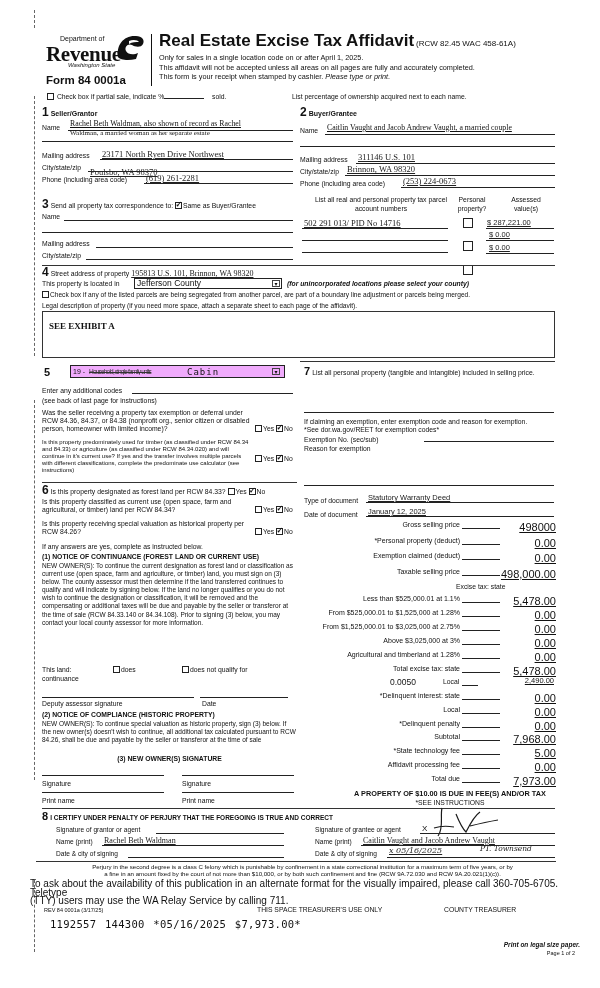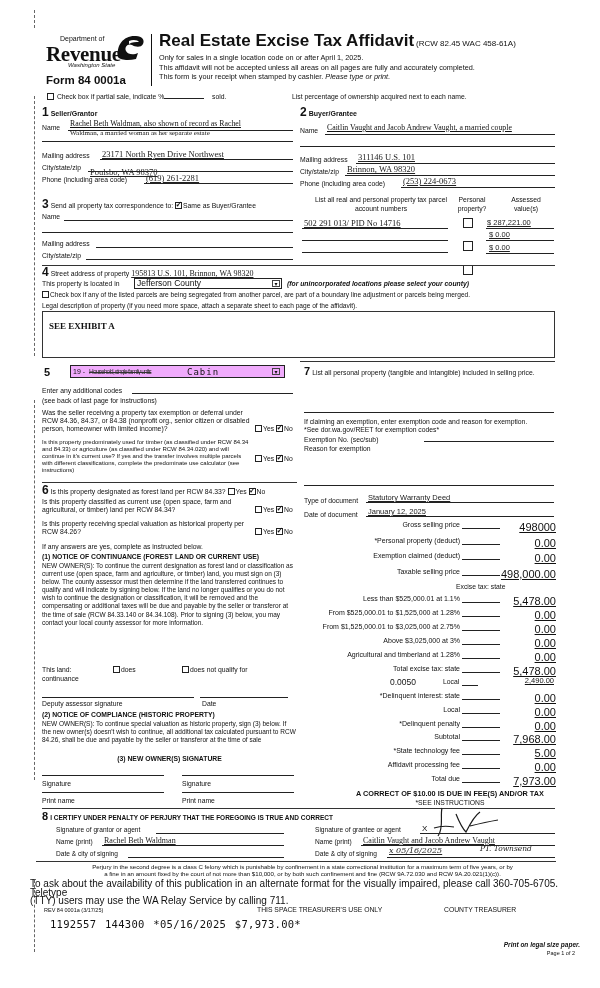--- a/index.html
+++ b/index.html
@@ -242,21 +242,21 @@
 <div class="line" style="left:366px;top:516px;width:188px;"></div>
 
 <div id="tax-block"></div>
 
 <div class="abs" style="left:456px;top:583px;font-size:6.8px;">Excise tax: state</div>
 <div class="abs" style="left:390px;top:678px;font-size:8.5px;">0.0050</div>
 <div class="abs" style="left:443px;top:678px;font-size:6.8px;">Local</div>
 <div class="line" style="left:462px;top:685px;width:16px;"></div>
 <div class="abs" style="left:490px;top:677px;width:64px;text-align:right;text-decoration:underline;font-size:7.5px;">2,490.00</div>
 
-<div class="abs" style="left:325px;top:790px;width:250px;text-align:center;font-size:7.3px;font-weight:bold;">A CORRECT OF $10.00 IS DUE IN FEE(S) AND/OR TAX</div>
+<div class="abs" style="left:325px;top:790px;width:250px;text-align:center;font-size:7.3px;font-weight:bold;">A PROPERTY OF $10.00 IS DUE IN FEE(S) AND/OR TAX</div>
 <div class="abs" style="left:325px;top:799px;width:250px;text-align:center;font-size:6.8px;">*SEE INSTRUCTIONS</div>
 
 <div class="hline" style="left:42px;top:808px;width:513px;border-top-width:1.5px;"></div>
 <div class="abs" style="left:42px;top:810px;font-size:6.5px;font-weight:bold;white-space:nowrap;">
   <span class="num" style="font-size:11px;">8</span><span>I CERTIFY UNDER PENALTY OF PERJURY THAT THE FOREGOING IS TRUE AND CORRECT</span>
 </div>
 <div class="abs" style="left:56px;top:826px;font-size:6.6px;">Signature of grantor or agent</div>
 <div class="line" style="left:156px;top:833px;width:128px;"></div>
 <div class="abs" style="left:56px;top:838px;font-size:6.6px;">Name (print)</div>
 <div class="abs fill" style="left:104px;top:836px;font-size:8px;">Rachel Beth Waldman</div>

